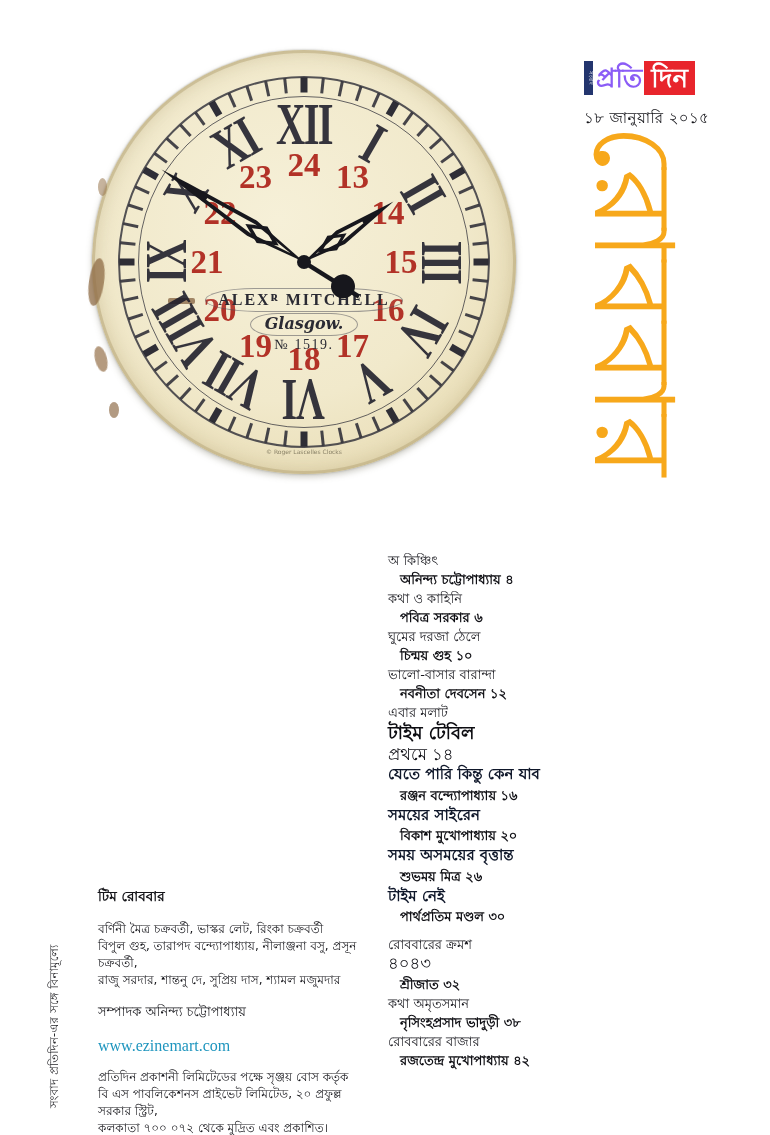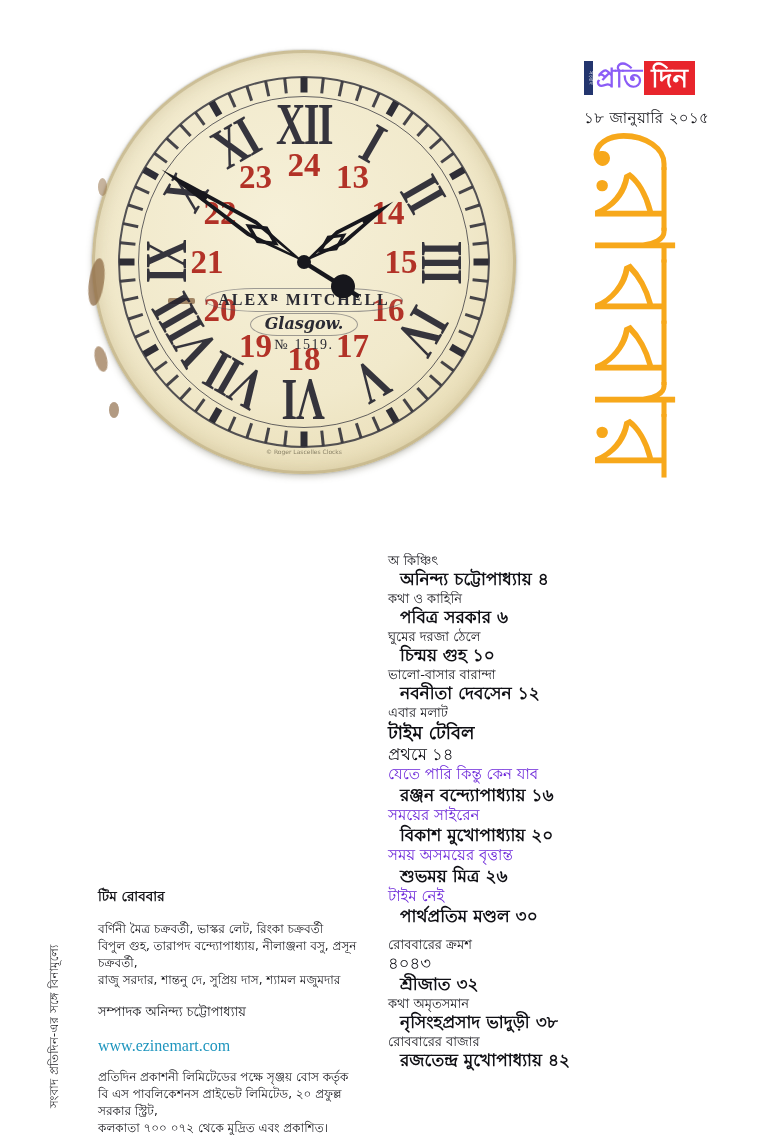--- a/index.html
+++ b/index.html
@@ -56,22 +56,22 @@
   .issue-date{margin-top:11px;font-size:15px;letter-spacing:.4px;color:#17171c;white-space:nowrap;}
   
   .vert-title{position:absolute;left:558px;top:124px;width:140px;height:456px;pointer-events:none;}
   .vert-title span{
     position:absolute;left:138px;top:0;transform:rotate(90deg);transform-origin:top left;
     font-size:110px;line-height:1.15;font-weight:400;color:#f7a81b;white-space:nowrap;
   }
   
   .toc{position:absolute;left:388px;top:552px;width:235px;}
   .toc-h{font-size:13px;line-height:17px;color:#16161c;}
-  .toc-e{font-size:17px;line-height:21px;font-weight:600;padding-left:12px;color:#0f0f14;}
-  .toc-t{font-size:15px;line-height:19.5px;color:#6d28d9;}
+  .toc-e{font-size:13px;line-height:21px;font-weight:600;padding-left:12px;color:#0f0f14;}
+  .toc-t{font-size:15px;line-height:19.5px;color:#0f172a;font-weight:bold;}
   .toc-b{font-size:18px;line-height:23px;font-weight:700;color:#0c0c11;}
   .toc-p{font-size:16.5px;line-height:21px;color:#101016;}
   .toc-gap{margin-top:9px;}
   
   .credits{position:absolute;left:98px;top:886px;width:280px;}
   .team-title{font-size:13.5px;font-weight:600;}
   .team-lines{margin-top:12px;font-size:12px;line-height:17px;}
   .editor{margin-top:13px;font-size:13px;}
   .website{margin-top:14px;font-family:"Liberation Serif",serif;font-size:16px;color:#1e95be;}
   .publisher-lines{margin-top:14px;font-size:12px;line-height:17px;}

